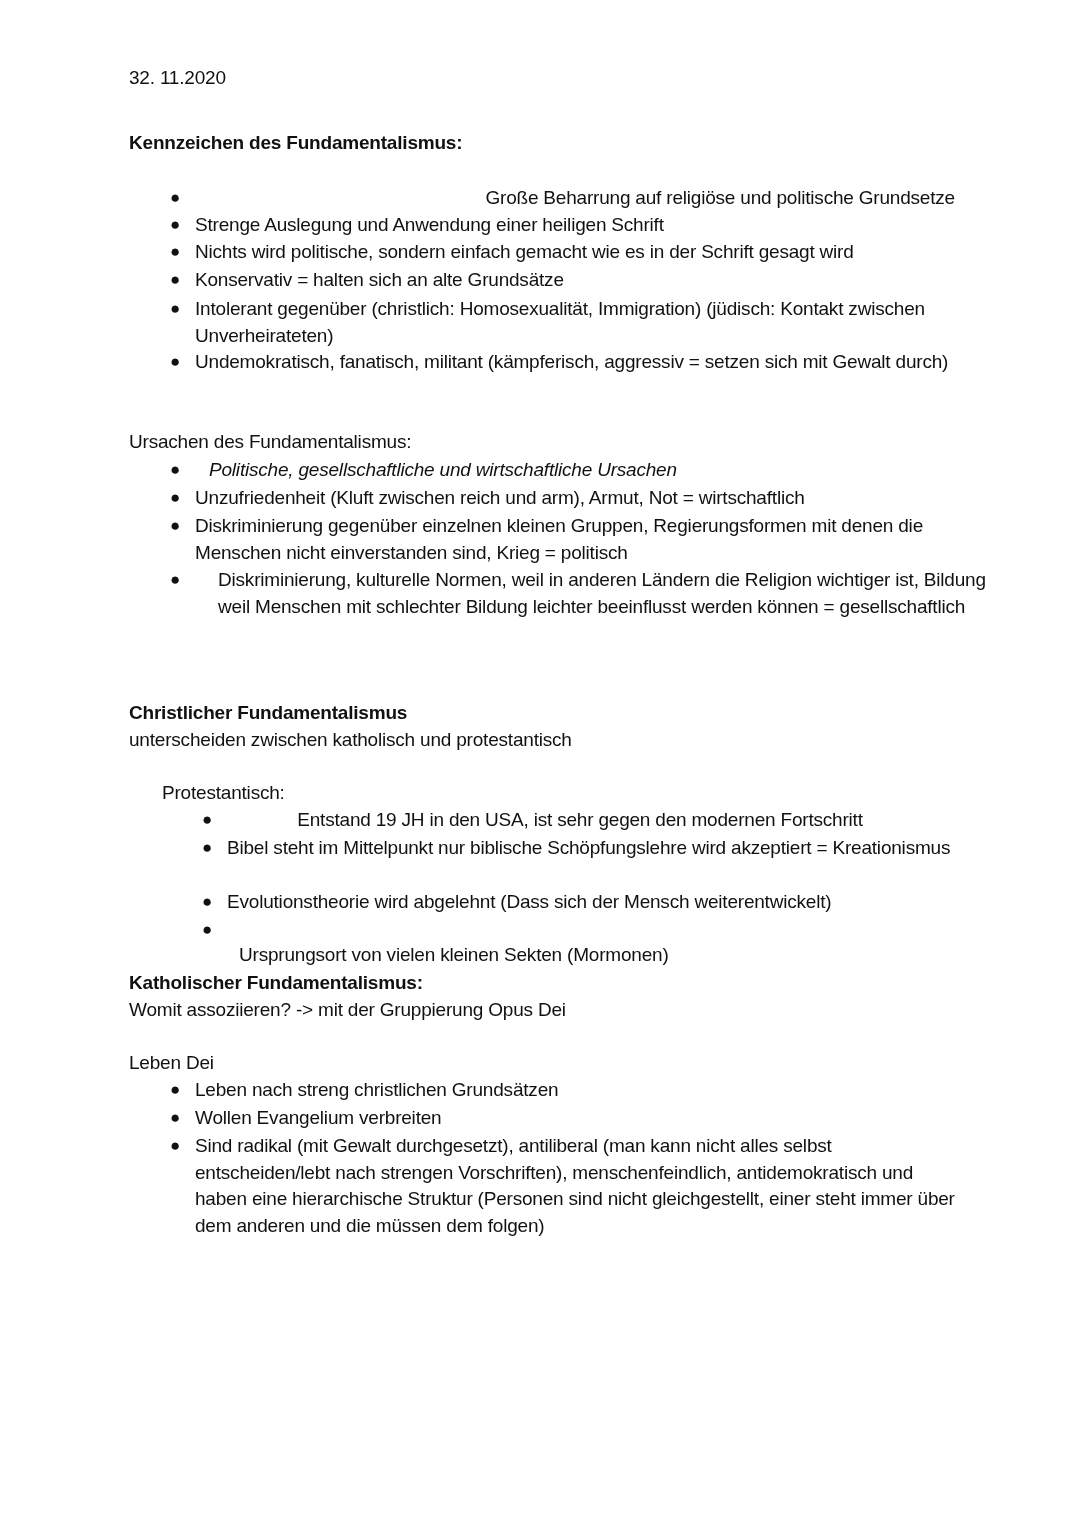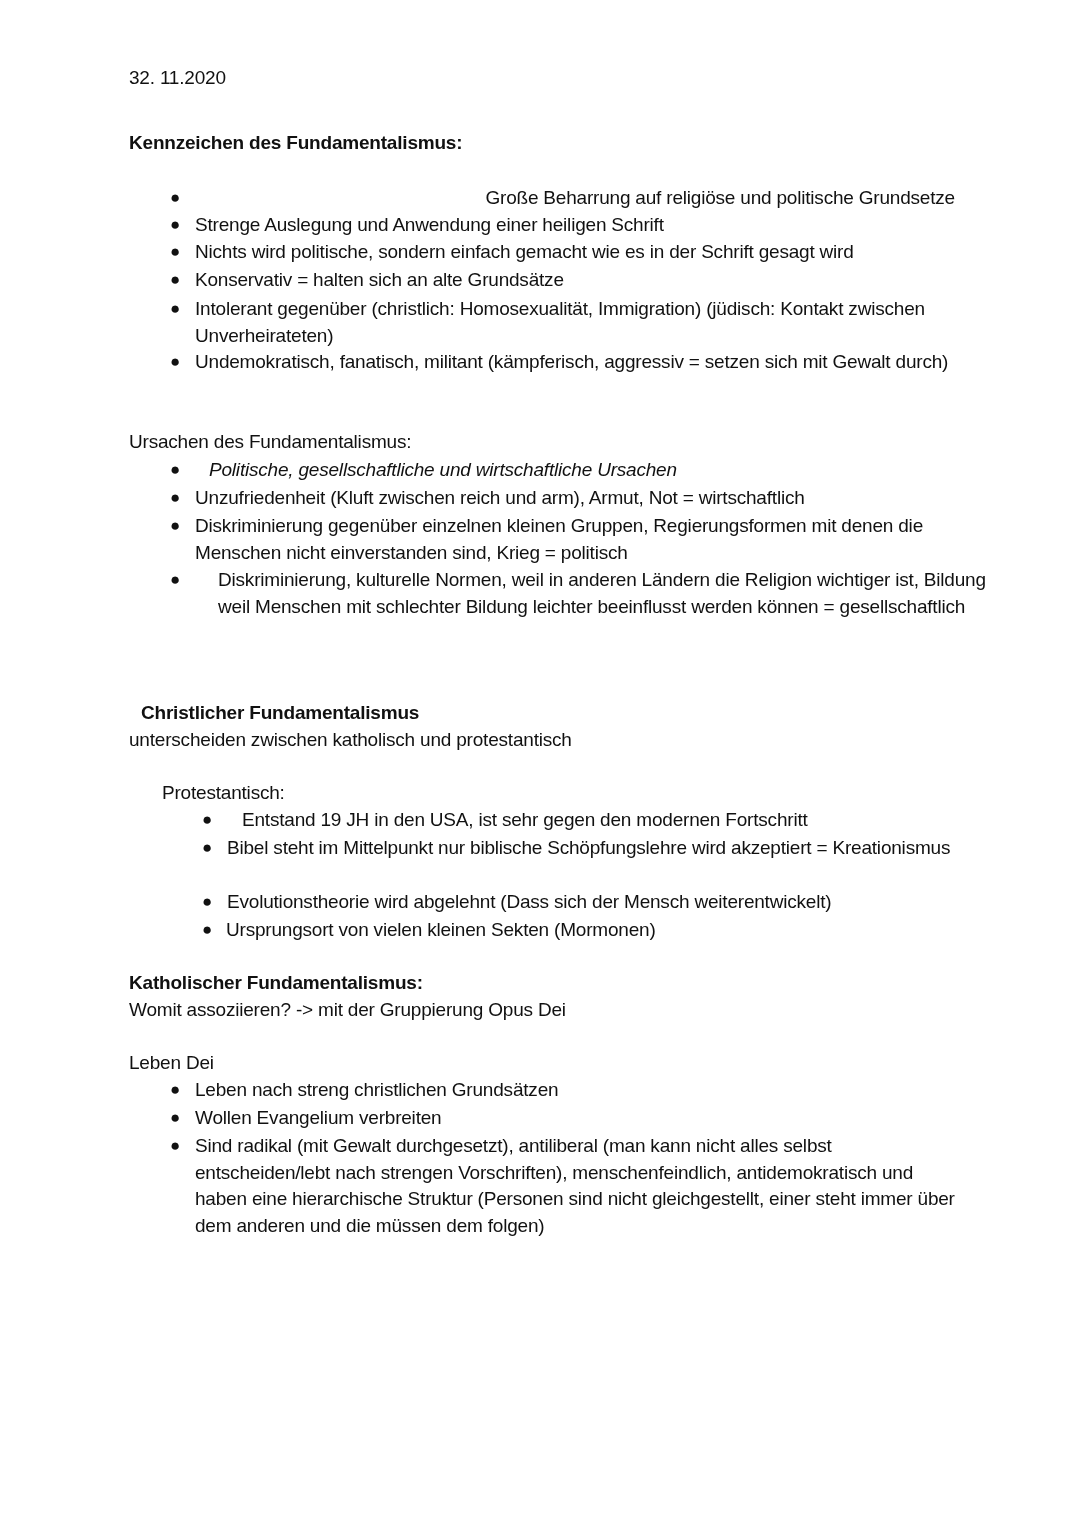--- a/index.html
+++ b/index.html
@@ -98,41 +98,41 @@
     <div class="bullet-row" style="left:36px; top:513px; width:790px;">
       <span class="dot">●</span>
       <span class="txt" style="left:30px; width:760px;">Diskriminierung gegenüber einzelnen kleinen Gruppen, Regierungsformen mit denen die Menschen nicht einverstanden sind, Krieg = politisch</span>
     </div>
     <div class="bullet-row" style="left:36px; top:567px; width:800px;">
       <span class="dot">●</span>
       <span class="txt" style="left:35px; width:770px;margin-left:18px;">Diskriminierung, kulturelle Normen, weil in anderen Ländern die Religion wichtiger ist, Bildung weil Menschen mit schlechter Bildung leichter beeinflusst werden können = gesellschaftlich</span>
     </div>
   </div>
 
-  <div class="line bold" style="left:12px; top:700px;">Christlicher Fundamentalismus</div>
+  <div class="line bold" style="left:0; top:700px;">Christlicher Fundamentalismus</div>
   <div class="line" style="left:0; top:727px;">unterscheiden zwischen katholisch und protestantisch</div>
 
   <div class="line" style="left:33px; top:780px;">Protestantisch:</div>
 
   <div>
     <div class="bullet-row" style="left:68px; top:807px; width:760px;">
       <span class="dot">●</span>
-      <span class="txt" style="left:45px; width:730px;">Entstand 19 JH in den USA, ist sehr gegen den modernen Fortschritt</span>
+      <span class="txt" style="left:18px; width:730px;text-align:center;">Entstand 19 JH in den USA, ist sehr gegen den modernen Fortschritt</span>
     </div>
     <div class="bullet-row" style="left:68px; top:835px; width:760px;">
       <span class="dot">●</span>
       <span class="txt" style="left:30px; width:730px;">Bibel steht im Mittelpunkt nur biblische Schöpfungslehre wird akzeptiert = Kreationismus</span>
     </div>
     <div class="bullet-row" style="left:68px; top:889px; width:760px;">
       <span class="dot">●</span>
       <span class="txt" style="left:30px; width:730px;">Evolutionstheorie wird abgelehnt (Dass sich der Mensch weiterentwickelt)</span>
     </div>
     <div class="bullet-row" style="left:68px; top:917px; width:760px;">
       <span class="dot">●</span>
-      <span class="txt" style="left:29px; width:730px;">Ursprungsort von vielen kleinen Sekten (Mormonen)</span>
+      <span class="txt" style="left:42px; width:730px;margin-top:25px;">Ursprungsort von vielen kleinen Sekten (Mormonen)</span>
     </div>
   </div>
 
   <div class="line bold" style="left:0; top:970px;">Katholischer Fundamentalismus:</div>
   <div class="line" style="left:0; top:997px;">Womit assoziieren? -&gt; mit der Gruppierung Opus Dei</div>
 
   <div class="line" style="left:0; top:1050px;">Leben Dei</div>
 
   <div>
     <div class="bullet-row" style="left:36px; top:1077px; width:790px;">

